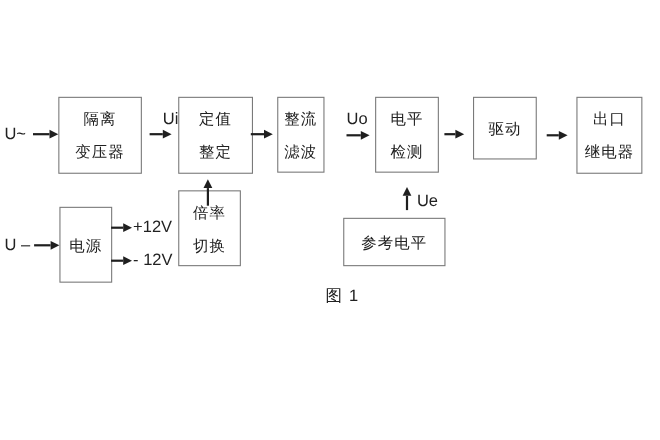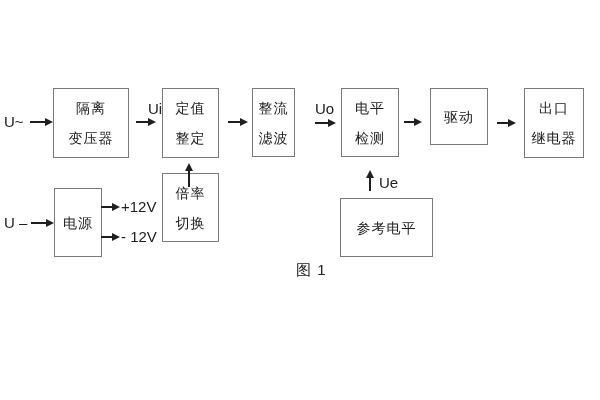--- a/index.html
+++ b/index.html
@@ -68,21 +68,21 @@
 </head>
 <body>
 
 <div class="canvas">
 
   <div class="box" style="left:53px;top:88px;width:76px;height:70px">
     <span>隔离</span>
     <span>变压器</span>
   </div>
 
-  <div class="box" style="left:162px;top:88px;width:57px;height:70px">
+  <div class="box" style="left:162px;top:88px;width:68px;height:70px">
     <span>定值</span>
     <span>整定</span>
   </div>
 
   <div class="box" style="left:252px;top:88px;width:43px;height:69px">
     <span>整流</span>
     <span>滤波</span>
   </div>
 
   <div class="box" style="left:341px;top:88px;width:58px;height:69px">
@@ -101,21 +101,21 @@
 
   <div class="box" style="left:54px;top:188px;width:48px;height:69px">
     <span>电源</span>
   </div>
 
   <div class="box" style="left:162px;top:173px;width:57px;height:69px">
     <span>倍率</span>
     <span>切换</span>
   </div>
 
-  <div class="box" style="left:340px;top:198px;width:93px;height:59px">
+  <div class="box" style="left:312px;top:198px;width:93px;height:44px">
     <span>参考电平</span>
   </div>
 
   <span class="lbl" style="left:4px;top:114px">U~</span>
 
   <span class="lbl" style="left:4px;top:215px">U –</span>
 
   <span class="lbl" style="left:148px;top:101px">Ui</span>
 
   <span class="lbl" style="left:315px;top:101px">Uo</span>

